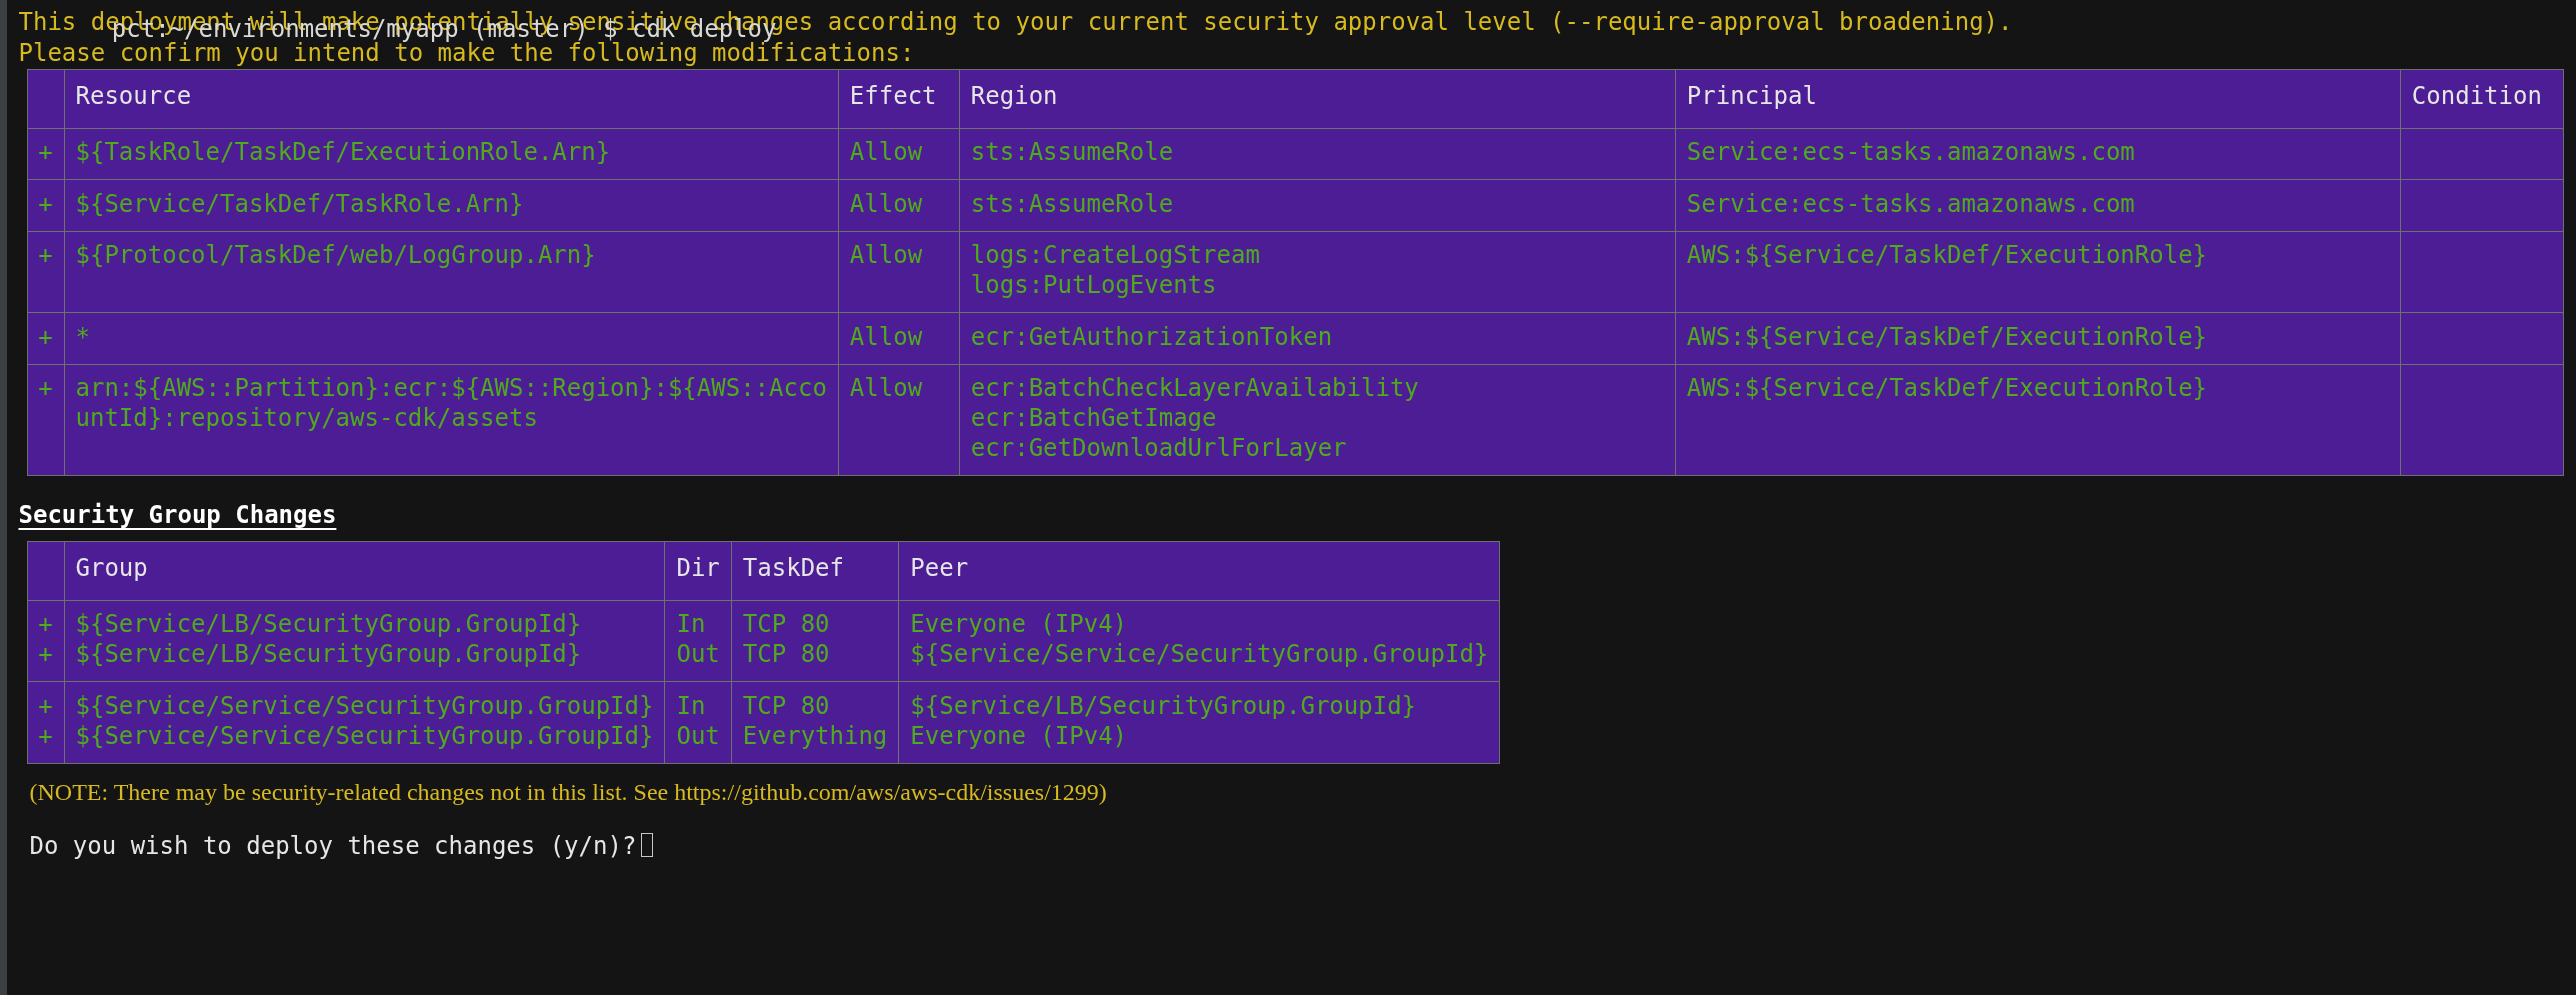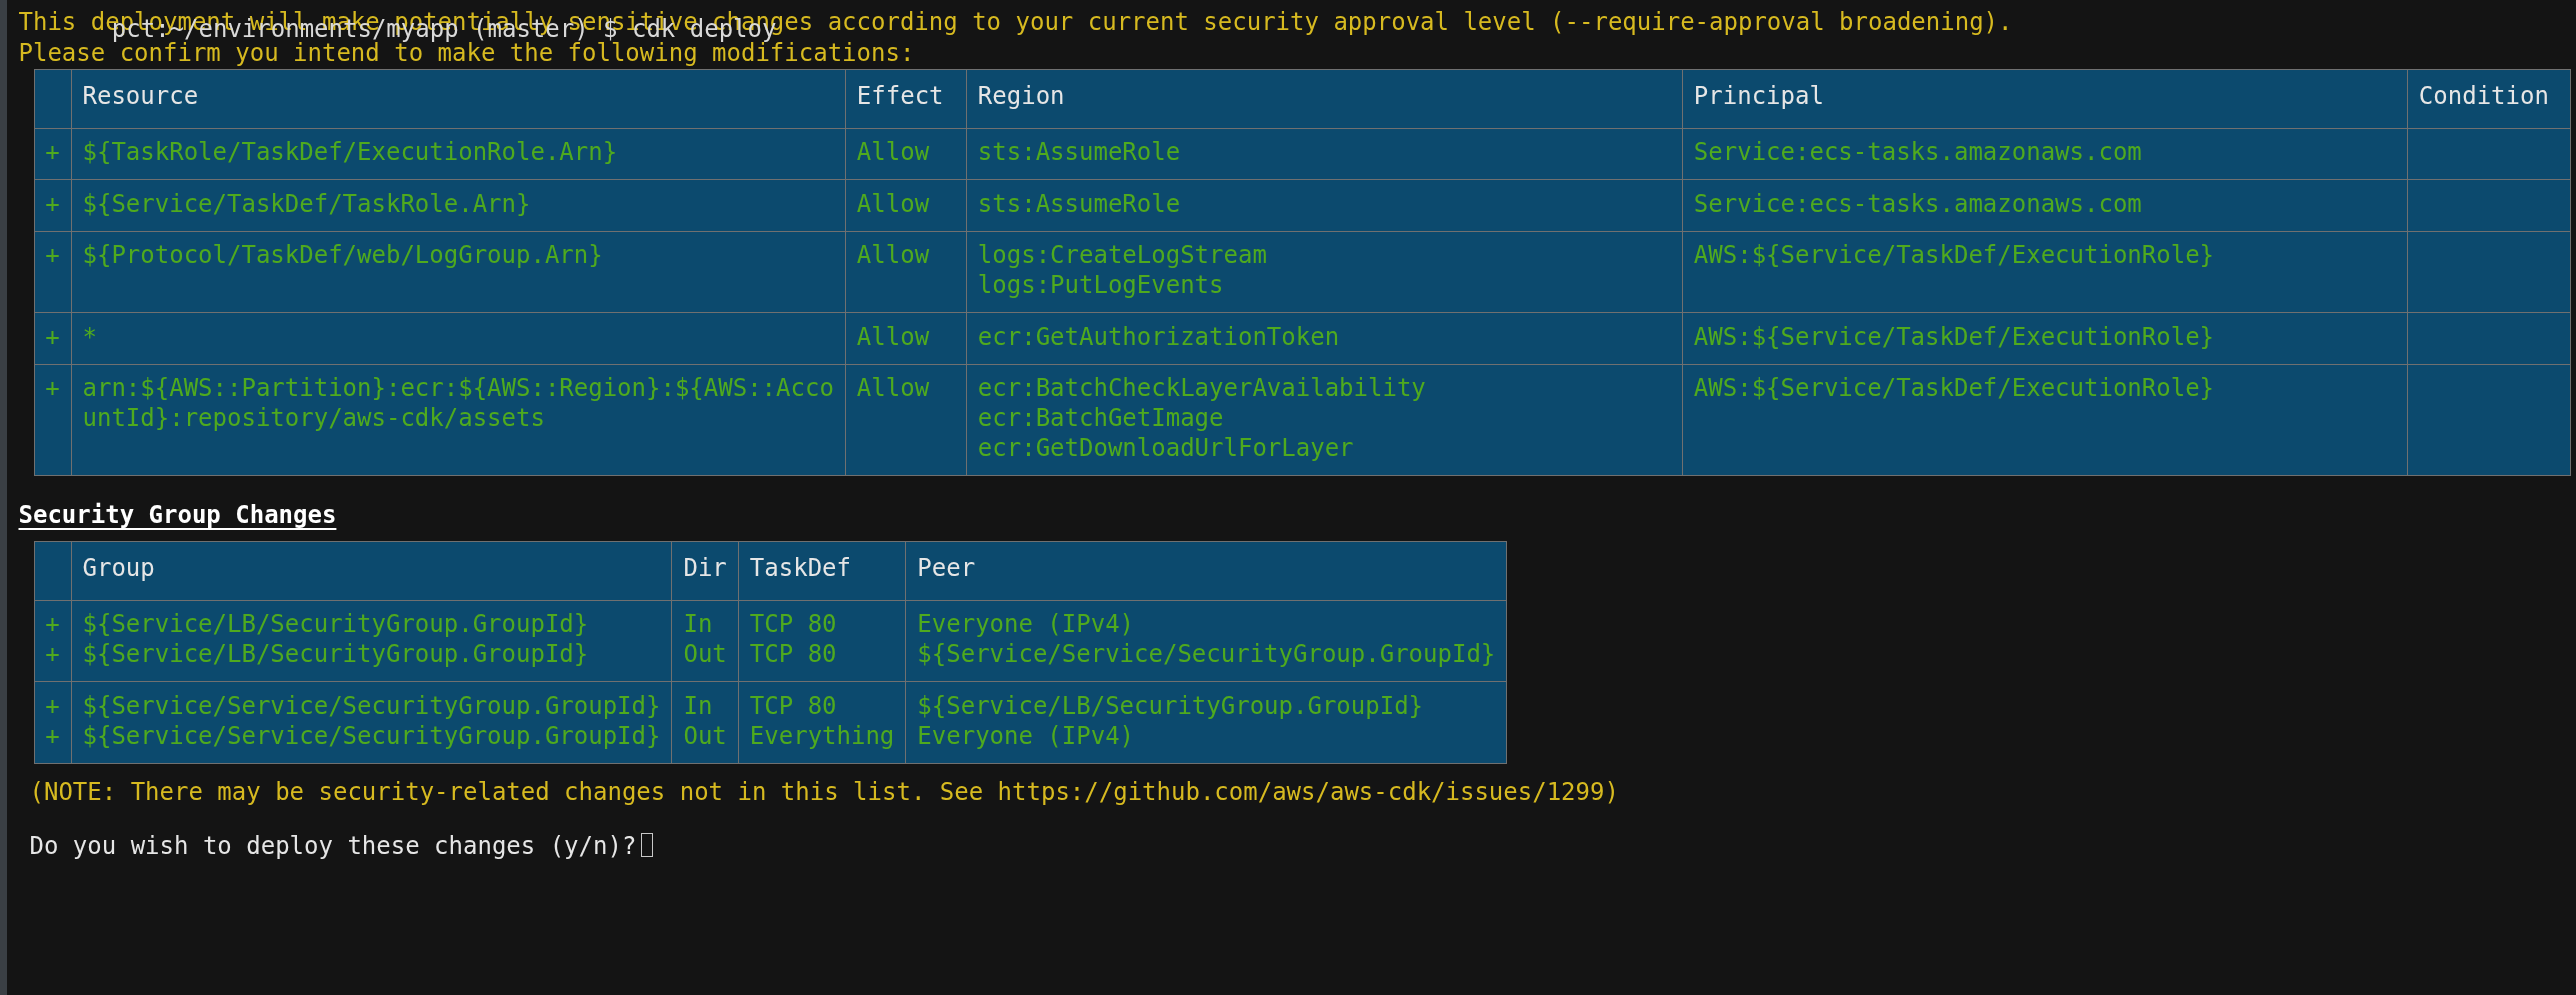--- a/index.html
+++ b/index.html
@@ -78,22 +78,22 @@
     text-underline-offset: 4.6px;
     white-space: pre;
     display: inline-block;
   }
   .section-title-wrap { margin-top: 24px; margin-bottom: 10.2px; }
 
   
   table.cdk {
     border-collapse: collapse;
     table-layout: fixed;
-    margin-left: 15px;
-    background: #0c4a6e;
+    margin-left: 8px;
+    background: #4c1d95;
   }
   table.cdk td, table.cdk th {
     border: 1.9px solid #707070;
     padding: 8.4px 11px 12px 11px;
     vertical-align: top;
     font-size: 24px;
     line-height: 30px;
     white-space: pre;
     font-weight: normal;
     text-align: left;
@@ -118,21 +118,21 @@
   .iam-row-tall td { padding-bottom: 41px; }
 
   
   .sg-c0 { width: 37px; }
   .sg-c1 { width: 548px; }
   .sg-c2 { width: 60px; }
   .sg-c3 { width: 153px; }
   .sg-c4 { width: 558px; }
   .sg-row td { padding-bottom: 24px; }
 
-  .note-line { margin-top: 13px; margin-left: 11px; }
+  .note-line { margin-top: 13px; margin-left: 11px; font-family: Liberation Serif, serif; }
   .prompt-line { margin-top: 23px; margin-left: 11px; }
 
   .cursor {
     display: inline-block;
     width: 12px;
     height: 24px;
     border: 1.4px solid #c8c8c8;
     background: transparent;
     vertical-align: -3.7px;
     margin-left: 4.6px;

